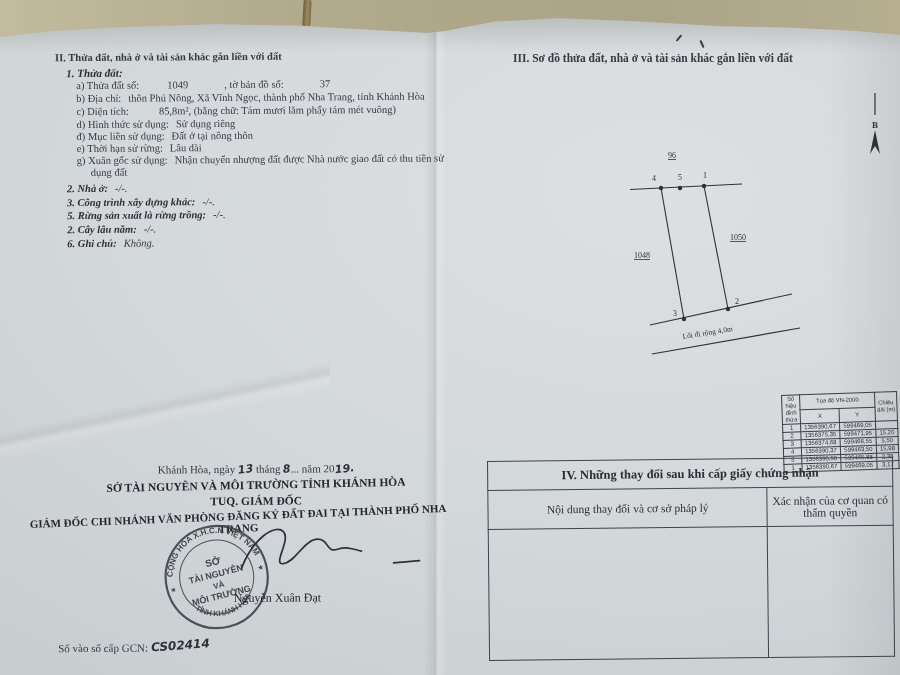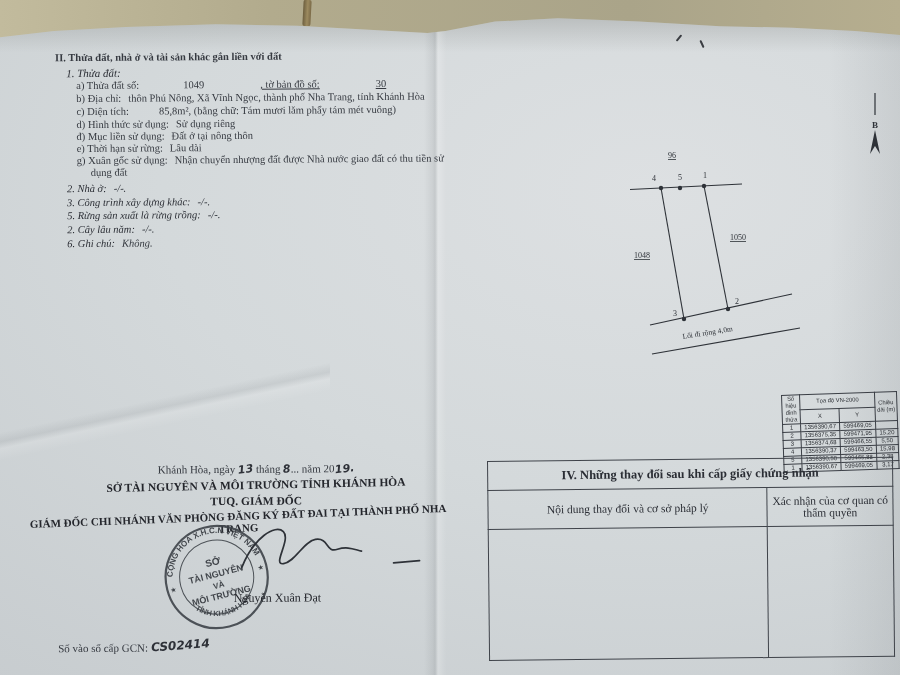--- a/index.html
+++ b/index.html
@@ -19,24 +19,24 @@
   .crease-center{position:absolute;left:424px;top:0;width:22px;height:675px;
          background:linear-gradient(90deg,rgba(0,0,0,0) 0%,rgba(40,45,50,.07) 38%,rgba(60,65,70,.13) 50%,rgba(255,255,255,.22) 64%,rgba(0,0,0,0) 100%);}
   .crease-diag{position:absolute;left:-30px;top:330px;width:360px;height:160px;
          background:linear-gradient(168deg,rgba(0,0,0,0) 46%,rgba(90,95,100,.10) 50%,rgba(255,255,255,.14) 53%,rgba(0,0,0,0) 58%);}
   .corner-shade{position:absolute;right:0;top:0;width:90px;height:675px;
          background:linear-gradient(270deg,rgba(70,75,80,.10),rgba(0,0,0,0) 80%);}
   .ink-mark{position:absolute;width:2px;height:8px;background:#3a3d42;border-radius:2px;}
   .sec-title{font-weight:bold;color:#24262c;font-size:12px;}
   .block{position:absolute;}
   .line{position:absolute;font-size:10.5px;white-space:nowrap;color:#363a41;}
-  .bi{font-weight:normal;font-style:italic;color:#2b2e35;}
+  .bi{font-weight:bold;font-style:italic;color:#2b2e35;}
   .val{margin-left:7px;}
   .val-it{margin-left:7px;font-style:italic;}
-  .gap28{margin-left:44px;} .gap36{margin-left:56px;text-decoration:underline;} .gap30{margin-left:30px;}
+  .gap28{margin-left:28px;} .gap36{margin-left:36px;} .gap30{margin-left:30px;}
   .hand{font-family:"DejaVu Sans",sans-serif;font-style:italic;font-weight:bold;
         color:#2e3138;display:inline-block;transform:rotate(-6deg);font-size:11px;}
   .center{text-align:center;}
 
   table{border-collapse:collapse;}
   .coord-table{position:absolute;left:781px;top:395px;width:116px;
         font-family:"Liberation Sans","DejaVu Sans",sans-serif;font-size:6px;line-height:7px;
         color:#2e3136;transform:rotate(-2deg);transform-origin:left top;}
   .coord-table td,.coord-table th{border:0.8px solid #3a3e45;padding:0 1px;text-align:center;font-weight:normal;}
   .coord-table th{font-size:5.8px;}
@@ -62,21 +62,21 @@
     <div class="corner-shade"></div>
     <div class="ink-mark" style="left:678px;top:34px;transform:rotate(40deg);"></div>
     <div class="ink-mark" style="left:701px;top:40px;transform:rotate(-25deg);"></div>
 
     <div class="block" style="left:0;top:0;width:460px;height:675px;transform:rotate(-0.4deg);">
 
       <div class="line sec-title" style="left:57px;top:51px;">II. Thửa đất, nhà ở và tài sản khác gắn liền với đất</div>
       <div class="line bi" style="left:68px;top:66px;font-size:11px;">1. Thửa đất:</div>
 
       <div class="line" style="left:78px;top:79px;">
-        <span>a) Thửa đất số:</span><span class="gap28">1049</span><span class="gap36">, tờ bản đồ số:</span><span class="gap36">30</span>
+        <span>a) Thửa đất số:</span><span class="gap28">1049</span><span class="gap36">, tờ bản đồ số:</span><span class="gap36">37</span>
       </div>
       <div class="line" style="left:78px;top:92px;">
         <span>b) Địa chỉ:</span><span class="val">thôn Phú Nông, Xã Vĩnh Ngọc, thành phố Nha Trang, tỉnh Khánh Hòa</span>
       </div>
       <div class="line" style="left:78px;top:105px;">
         <span>c) Diện tích:</span><span class="gap30">85,8m², (bằng chữ: Tám mươi lăm phẩy tám mét vuông)</span>
       </div>
       <div class="line" style="left:78px;top:118px;">
         <span>d) Hình thức sử dụng:</span><span class="val">Sử dụng riêng</span>
       </div>
@@ -148,20 +148,21 @@
       <div class="line" style="left:232px;top:591px;font-weight:normal;font-size:12px;color:#24262c;">Nguyễn Xuân Đạt</div>
 
       <div class="line" style="left:56px;top:640px;font-size:11px;">
         <span>Số vào sổ cấp GCN:</span>
         <span class="hand" style="font-size:12px;transform:rotate(-4deg) translateY(-2px);">CS02414</span>
       </div>
     </div>
 
     <div class="block" style="left:455px;top:0;width:445px;height:675px;">
 
+      <div class="line sec-title" style="left:58px;top:52px;font-size:11.5px;">III. Sơ đồ thửa đất, nhà ở và tài sản khác gắn liền với đất</div>
 
       <svg class="block" style="left:25px;top:88px;" width="420" height="278" viewBox="0 0 420 278">
 
         <g>
           <line x1="395" y1="5" x2="395" y2="27" stroke="#2e3238" stroke-width="1.2"></line>
           <text x="395" y="40" font-size="9" font-weight="bold" text-anchor="middle">B</text>
           <polygon points="390,66 395,42 400,66 395,58" fill="#2e3238"></polygon>
         </g>
 
         <line x1="150" y1="101.5" x2="262" y2="96" stroke="#2e3238" stroke-width="1.1"></line>

